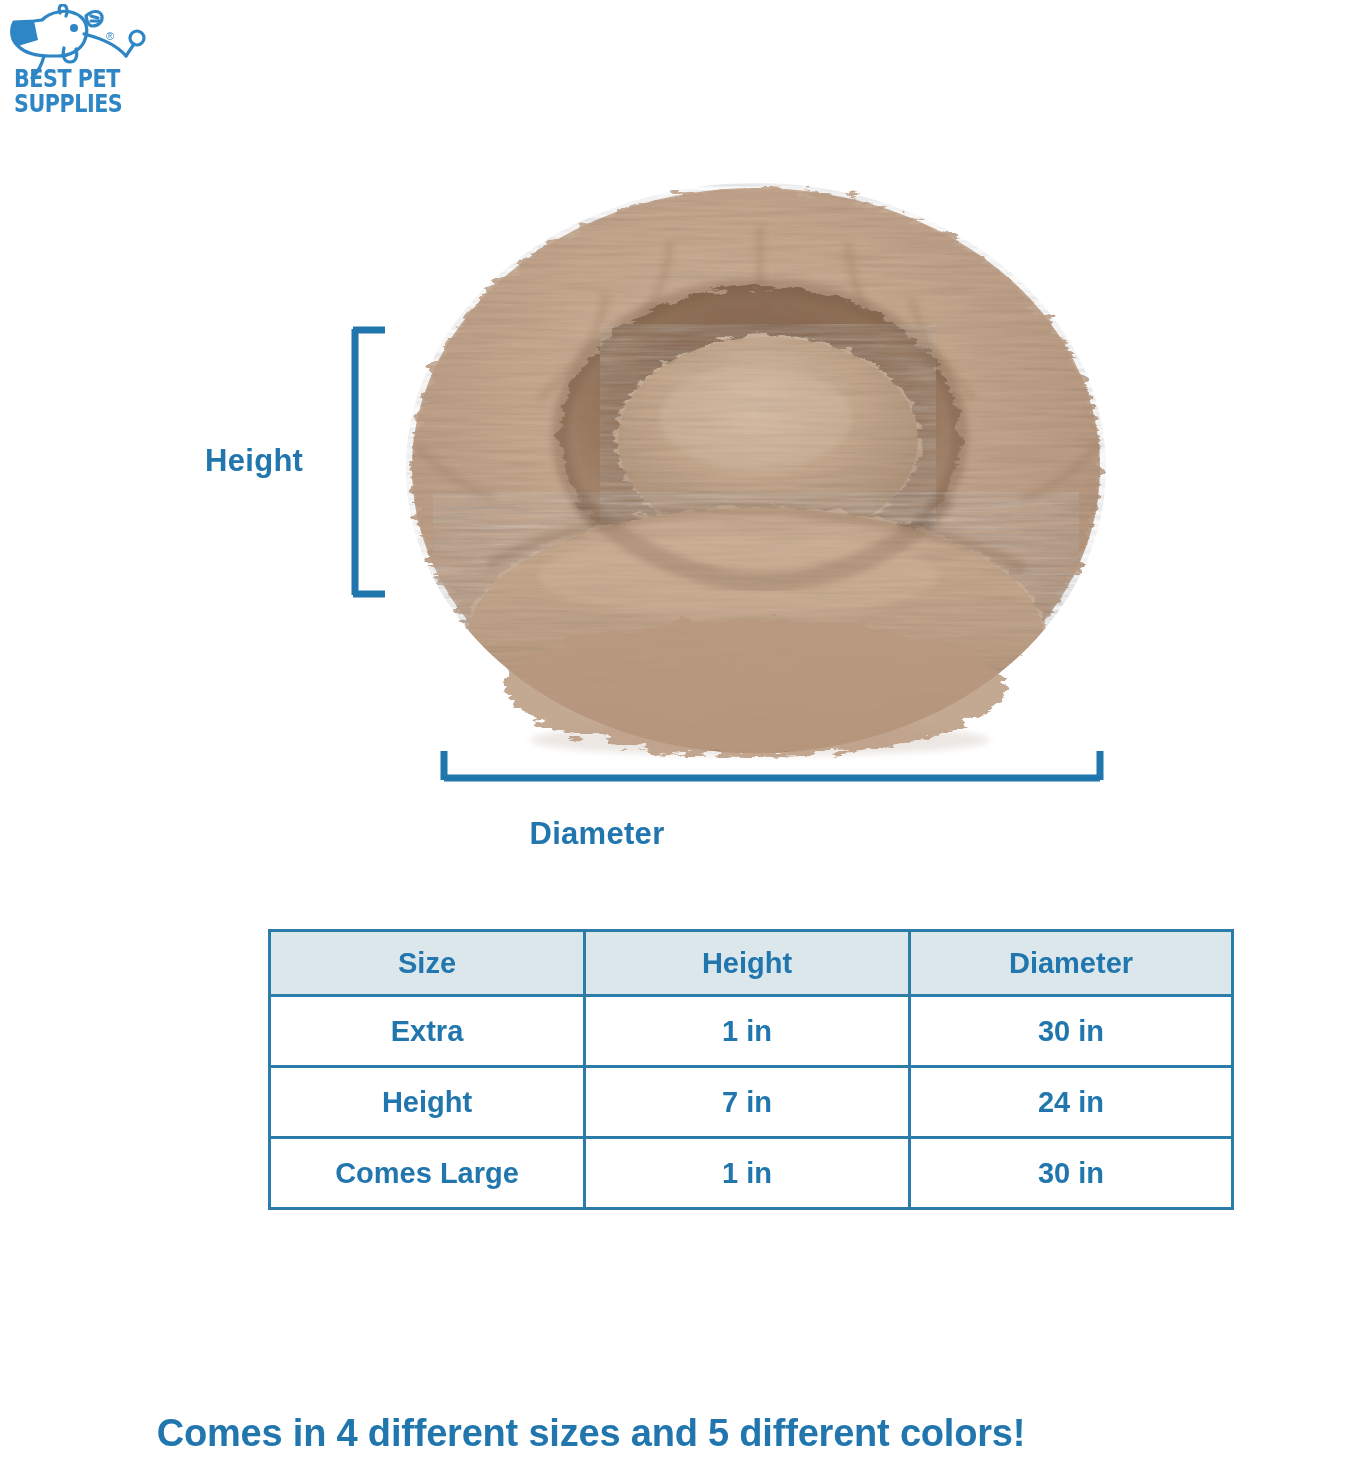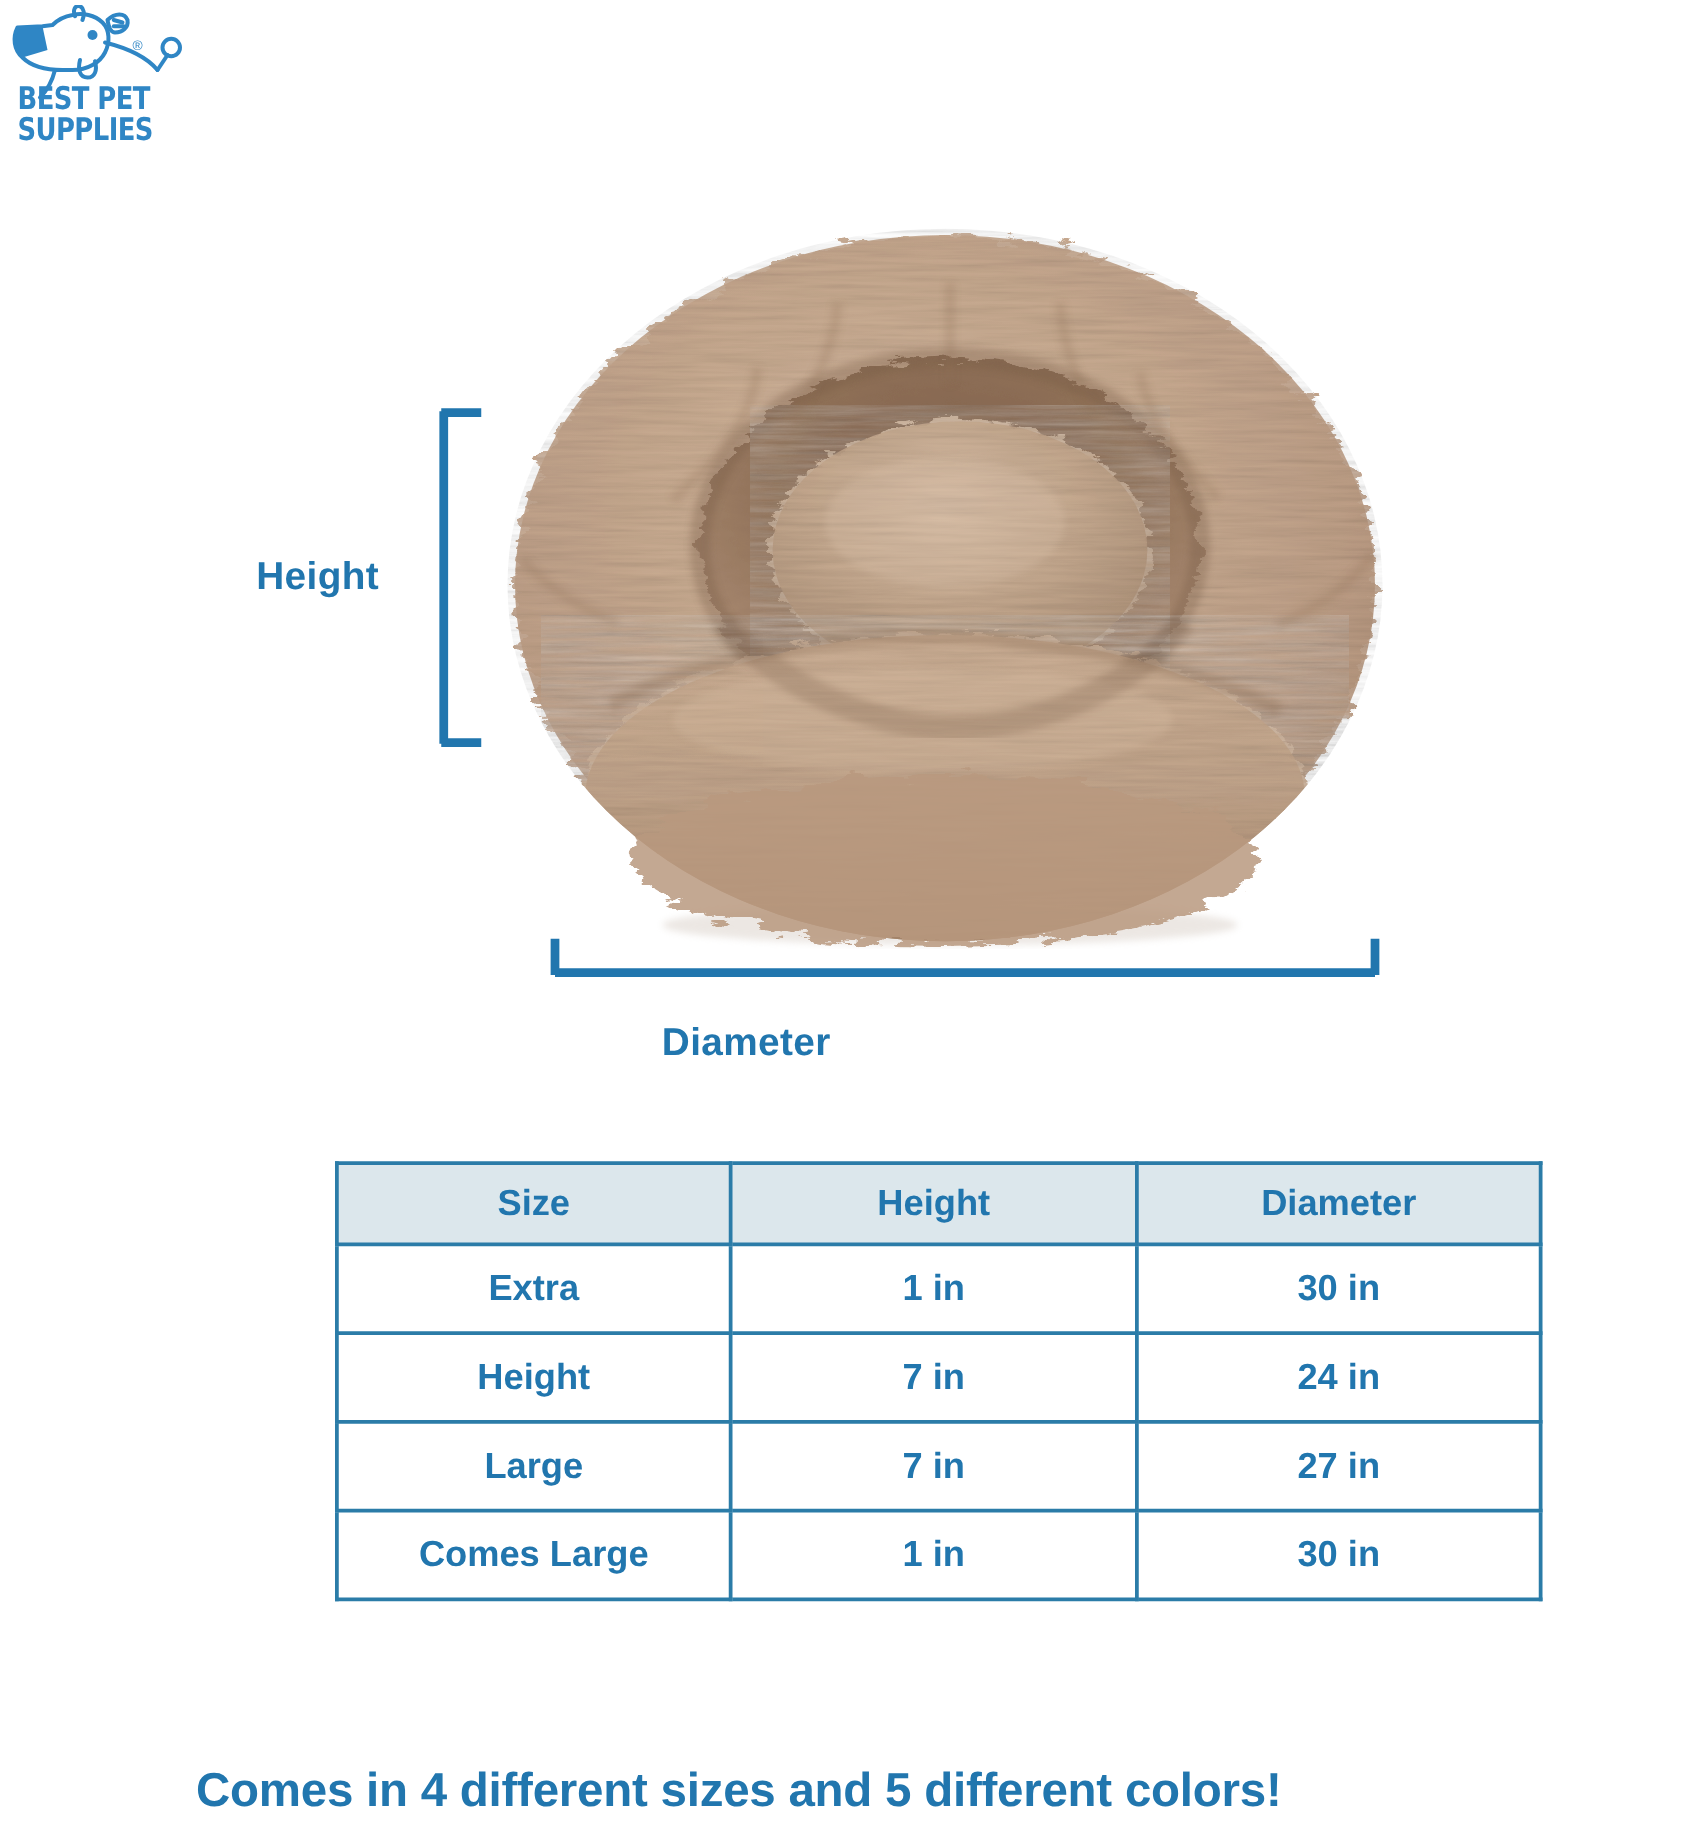--- a/index.html
+++ b/index.html
@@ -267,25 +267,20 @@
         <td>Extra</td>
         <td>1 in</td>
         <td>30 in</td>
       </tr>
       <tr>
         <td>Height</td>
         <td>7 in</td>
         <td>24 in</td>
       </tr>
       <tr>
-        <td>Large</td>
-        <td>7 in</td>
-        <td>27 in</td>
-      </tr>
-      <tr>
         <td>Comes Large</td>
         <td>1 in</td>
         <td>30 in</td>
       </tr>
     </tbody>
   </table>
 
   <div class="caption">Comes in 4 different sizes and 5 different colors!</div>
 
 </div>

